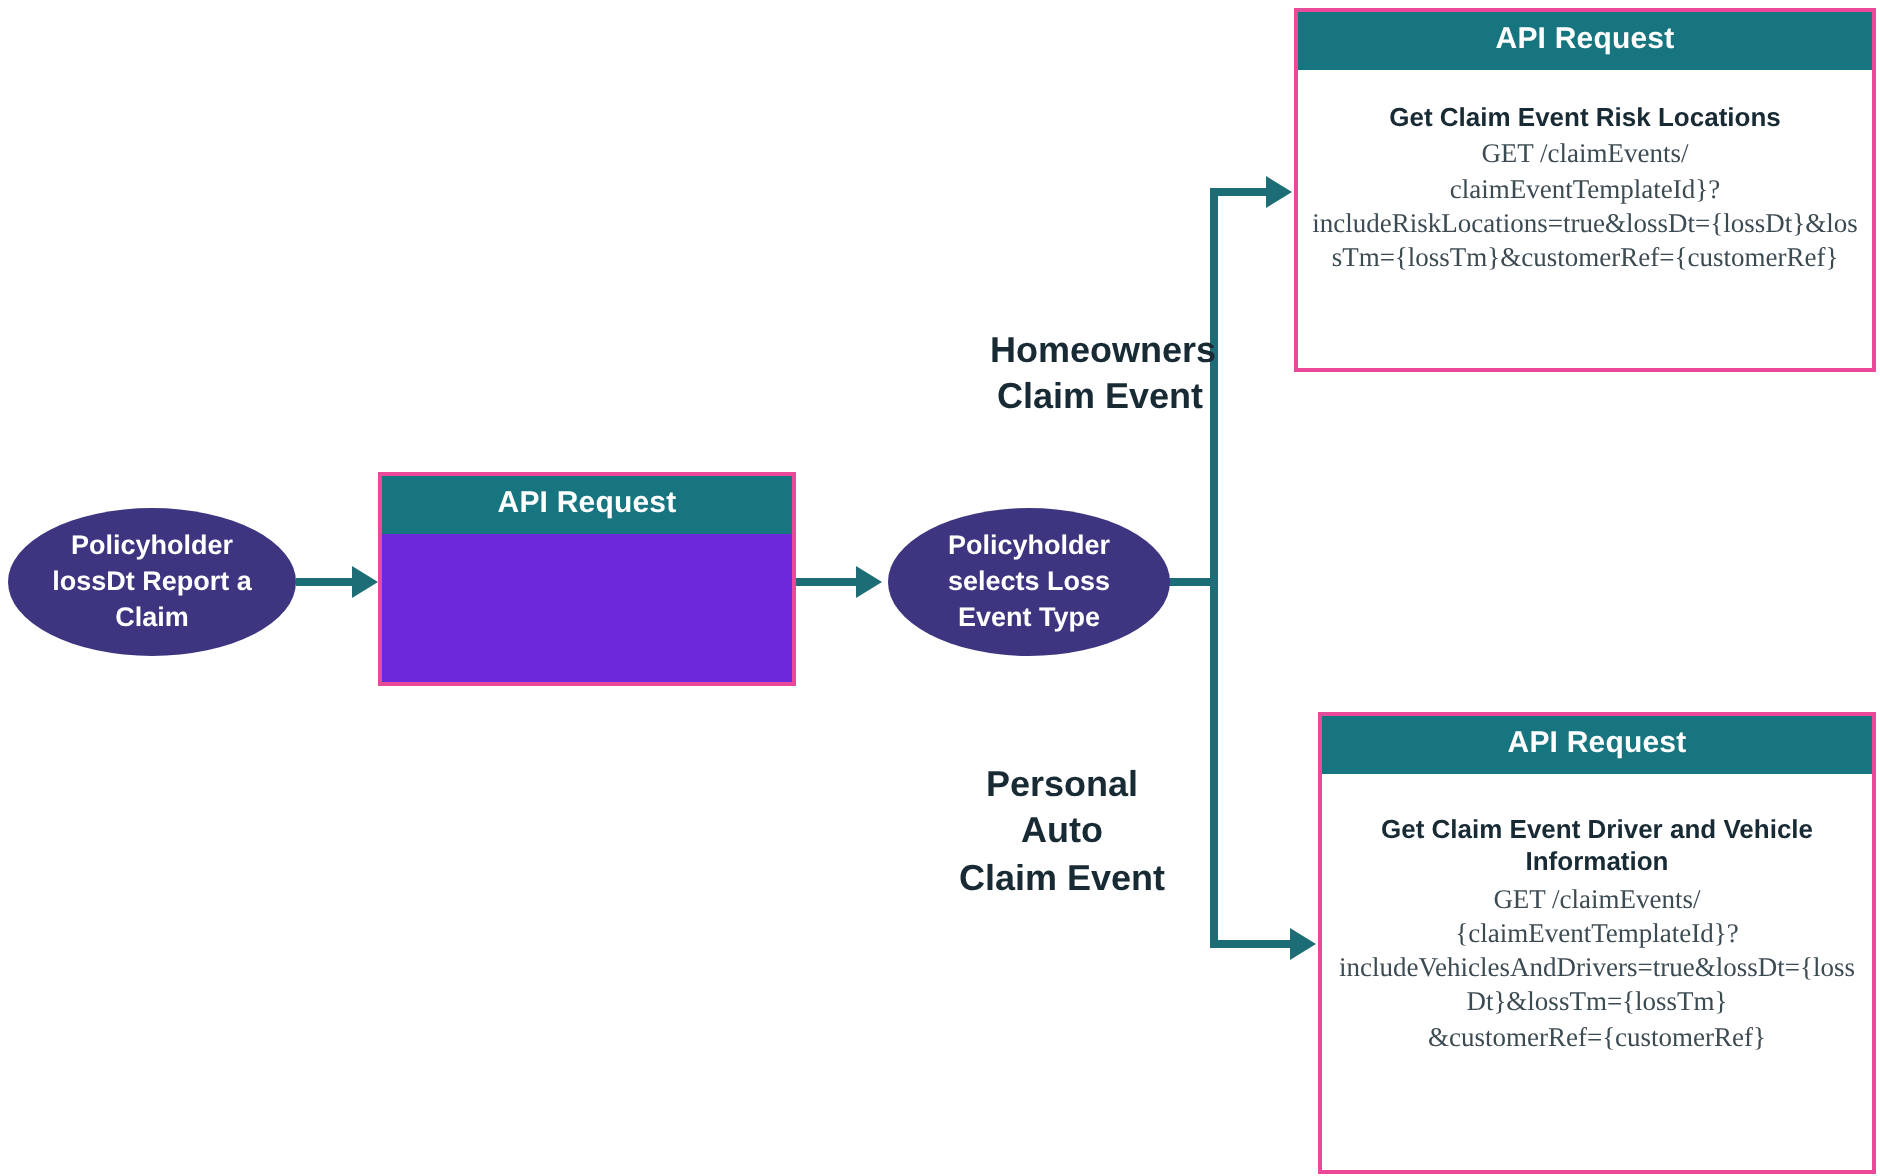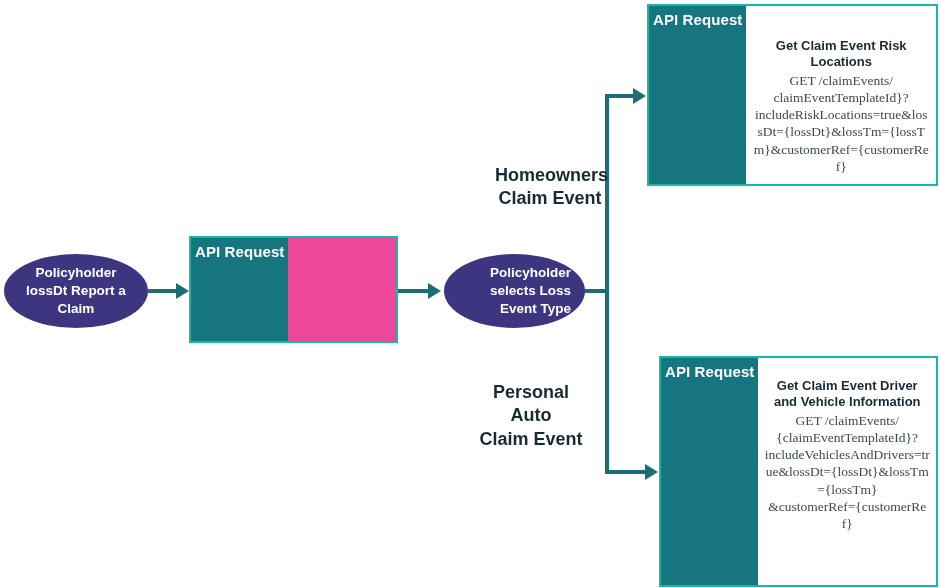--- a/index.html
+++ b/index.html
@@ -30,23 +30,24 @@
     font-size: 13.5px;
     line-height: 1.35;
     padding: 0 14px;
     box-sizing: border-box;
   }
 
   
   .card {
     position: absolute;
     box-sizing: border-box;
-    background: #ec4899;
-    border: 2px solid #14b8a6;
+    background: #6d28d9;
+    border: 2px solid #ec4899;
     display: flex;
+    flex-direction: column;
   }
   .card-header {
     background: #17757f;
     color: #ffffff;
     font-weight: bold;
     text-align: center;
     font-size: 15px;
     line-height: 1.2;
     padding: 5px 4px 6px 4px;
     letter-spacing: .1px;
@@ -130,31 +131,31 @@
   <div class="edge-label" style="left:495px; top:164px; width:110px; white-space:pre-line;">Homeowners
 Claim Event</div>
 
   <div class="edge-label" style="left:476px; top:381px; width:110px; white-space:pre-line;">Personal Auto
 Claim Event</div>
 
   <div class="ellipse" style="left:4px; top:254px; width:144px; height:74px;">
     <span>Policyholder lossDt Report a Claim</span>
   </div>
 
-  <div class="ellipse" style="left:444px; top:254px; width:141px; height:74px;text-align:right;">
+  <div class="ellipse" style="left:444px; top:254px; width:141px; height:74px;">
     <span>Policyholder selects Loss Event Type</span>
   </div>
 
   <div class="card" style="left:189px; top:236px; width:209px; height:107px;">
     <div class="card-header">API Request</div>
   </div>
 
   <div class="card" style="left:647px; top:4px; width:291px; height:182px;">
     <div class="card-header">API Request</div>
-    <div class="card-body" style="padding-top:30px;">
+    <div class="card-body" style="padding-top:14px;">
       <div class="card-title">Get Claim Event Risk Locations</div>
       <div class="card-code">GET /claimEvents/
 claimEventTemplateId}?
 includeRiskLocations=true&amp;lossDt={lossDt}&amp;lossTm={lossTm}&amp;customerRef={customerRef}</div>
     </div>
   </div>
 
   <div class="card" style="left:659px; top:356px; width:279px; height:231px;">
     <div class="card-header">API Request</div>
     <div class="card-body" style="padding-top:18px;">

